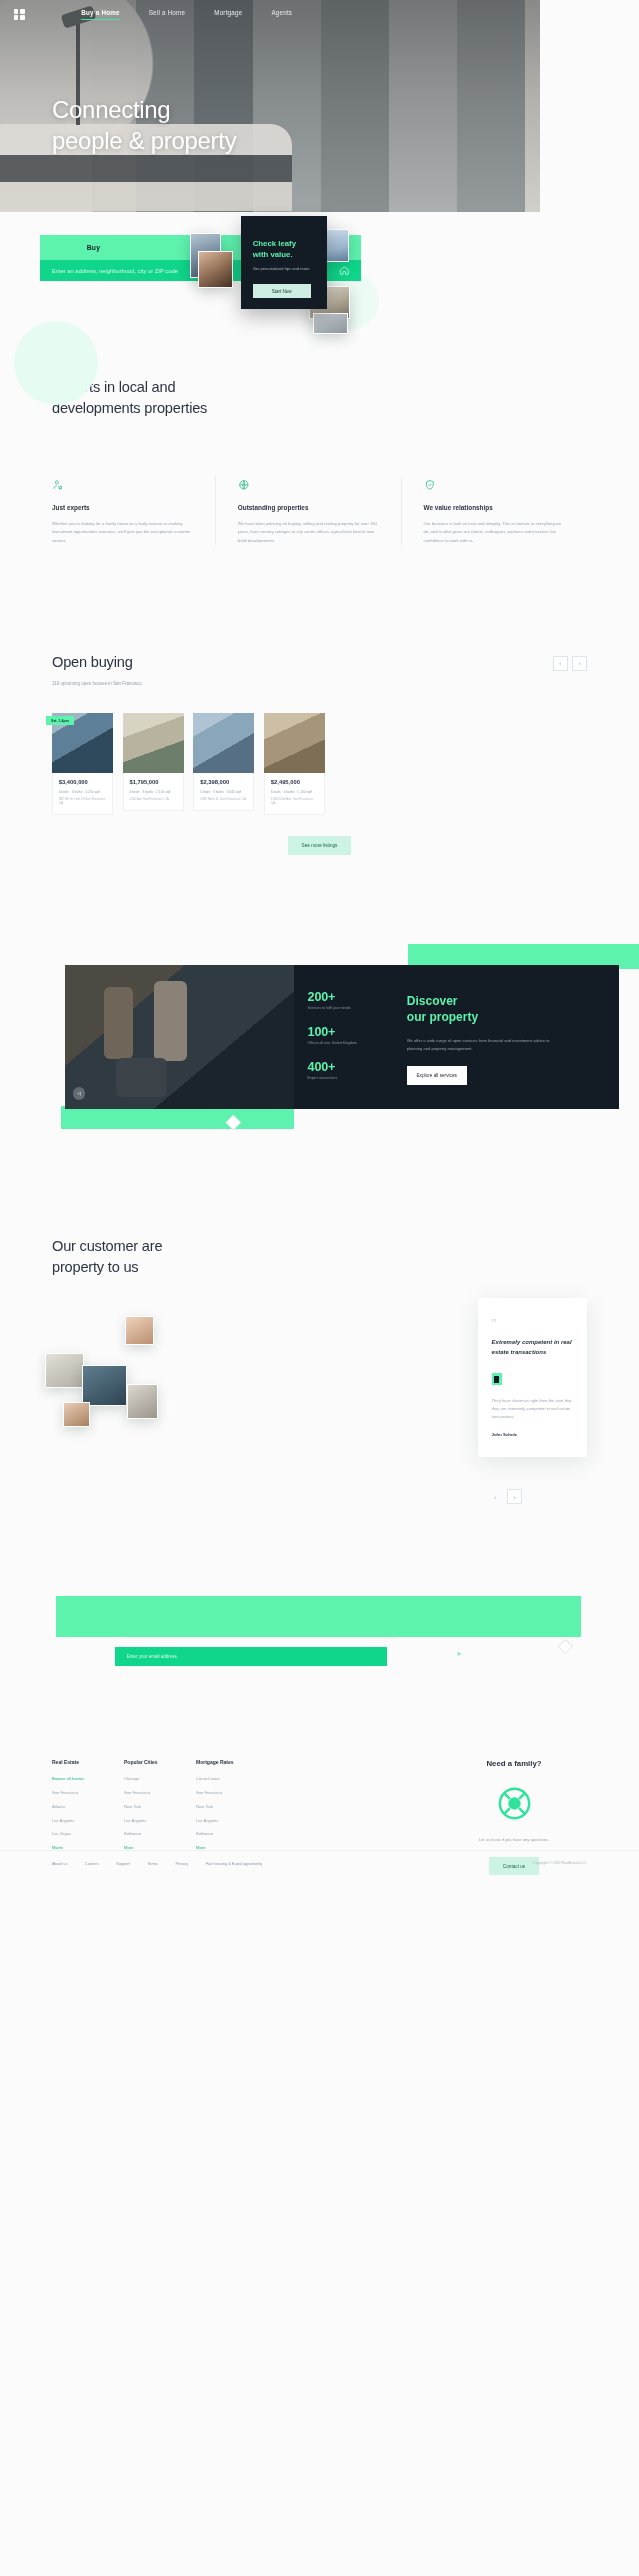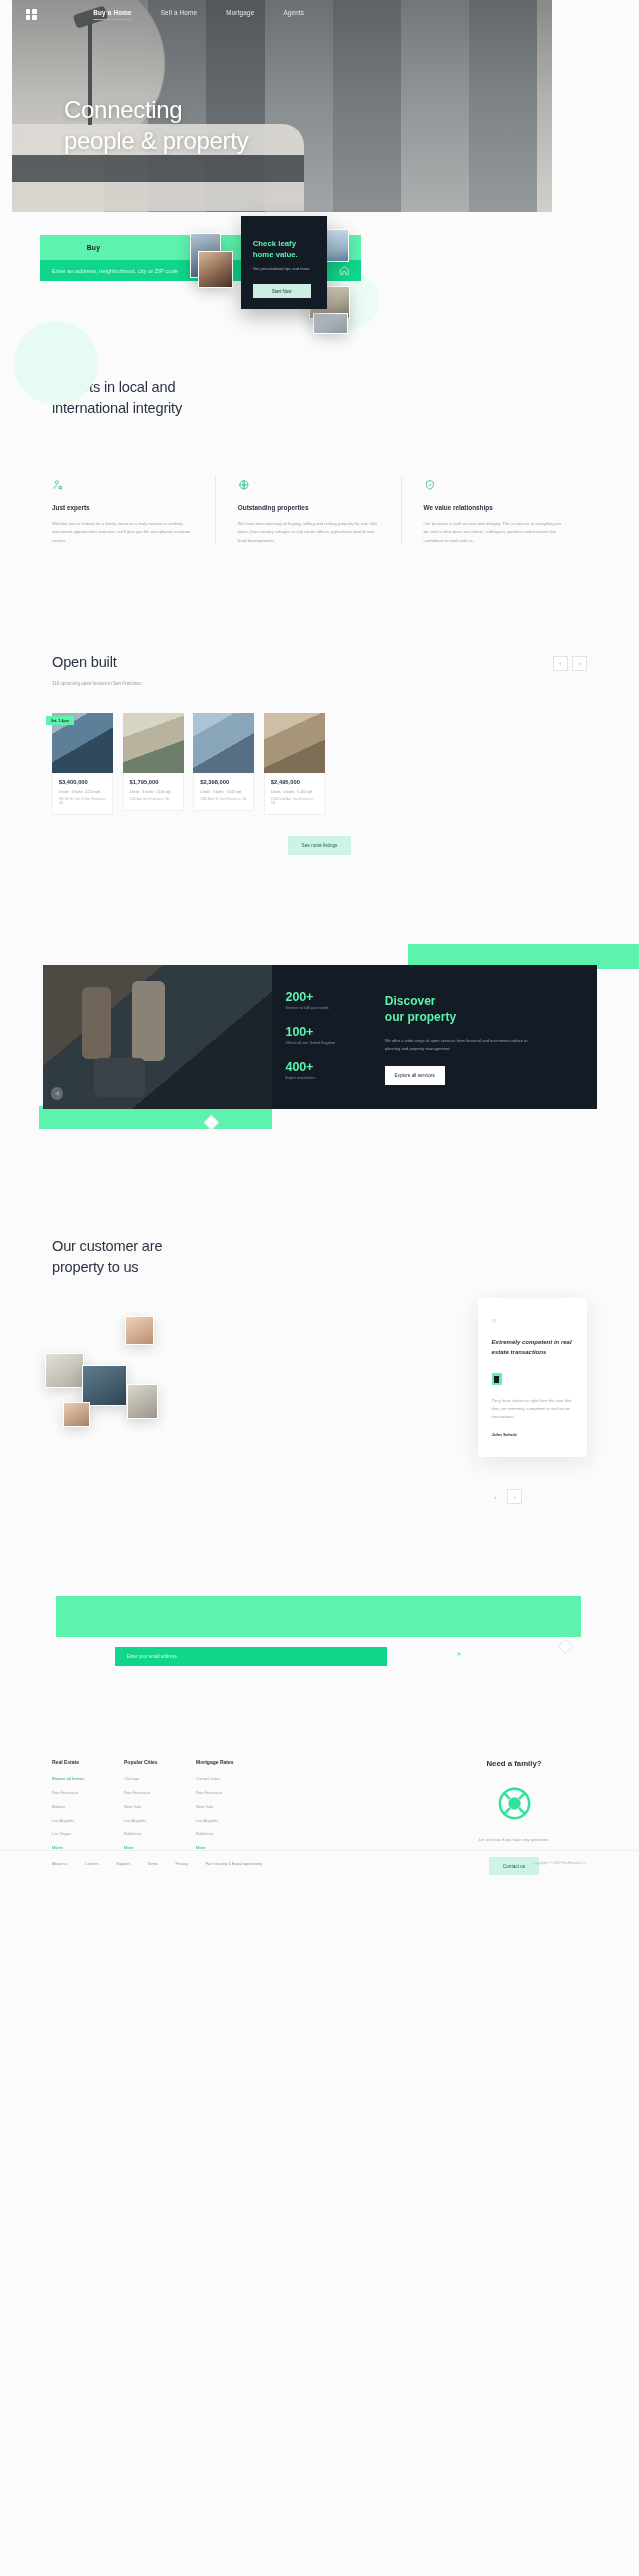--- a/index.html
+++ b/index.html
@@ -6,21 +6,21 @@
   html,body { background:#fff; }
   body {
     width:639px; height:2576px; position:relative; overflow:hidden;
     font-family:"Liberation Sans", sans-serif;
     color:#2b3445; background:#fafbfa;
   }
   .page { width:639px; height:2576px; position:relative; }
 
   
   .hero { position:relative; width:540px; height:212px; overflow:hidden;
-          background:linear-gradient(180deg,#8e9294 0%,#7f8486 40%,#9aa0a1 100%);margin-left:12px; }
+          background:linear-gradient(180deg,#8e9294 0%,#7f8486 40%,#9aa0a1 100%); }
   .hero-photo { position:absolute; inset:0;
     background:
       radial-gradient(circle at 12% 30%, rgba(222,220,215,.95) 0 87px, transparent 89px),
       linear-gradient(90deg,#d9d6d0 0 92px,#b9b7b3 92px 136px,#8d9295 136px 194px,#6f7679 194px 253px,
         #9ba0a2 253px 321px,#848a8c 321px 389px,#a7abac 389px 457px,#8f9496 457px 525px,#cfcdc8 525px 639px),
       linear-gradient(180deg,#55585a 0 39px,#8b9093 39px 136px,#b6b3ad 136px 185px,#c7c4bd 185px 212px);
     opacity:1;
   }
   .hero-photo::after { content:""; position:absolute; inset:0;
     background:linear-gradient(180deg,rgba(40,44,48,.42) 0%,rgba(40,44,48,.18) 45%,rgba(255,255,255,.05) 100%); }
@@ -109,21 +109,21 @@
   .badge { position:absolute; left:-5.8px; top:3.9px; background:#5df2ad; color:#14402e;
            font-size:3.5px; padding:2.4px 4.9px; font-weight:bold; }
   .pbody { background:#fff; border:1px solid #eef1f0; border-top:none; padding:6.8px 5.8px 8.7px 5.8px; }
   .price { font-size:5.8px; font-weight:bold; color:#2b3445; }
   .pmeta { font-size:3.3px; color:#9aa4b0; margin-top:4.9px; }
   .paddr { font-size:3.1px; color:#b0b8c1; margin-top:2.9px; }
   .seemore { display:block; margin:21.4px auto 0 auto; background:#ccf3e3; color:#1b6748;
              border:none; font-size:4.7px; padding:6.8px 13.6px; cursor:pointer; font-family:inherit; }
 
   
-  .sec-serv { position:relative; margin-top:89px; height:185px; }
+  .sec-serv { position:relative; margin-top:89px; height:185px;margin-left:22px; }
   .serv-mint-tr { position:absolute; right:0; top:0; width:231px; height:25px; background:#5df2ad; }
   .serv-mint-bl { position:absolute; left:39px; bottom:0; width:233px; height:23px; background:#5df2ad; }
   .serv-dark { position:absolute; left:43px; top:21.4px; width:554px; height:144px; background:#131b24;
                display:flex; overflow:hidden; }
   .serv-photo { width:229px; height:144px; position:relative;
     background:linear-gradient(140deg,#4d4a44 0 30%,#2f3a41 30% 65%,#1c242b 65% 100%); }
   .serv-photo .p-fig{position:absolute;background:#6f6659;border-radius:5.8px;}
   .serv-play { position:absolute; left:7.8px; bottom:9.7px; width:12.6px; height:12.6px; border-radius:50%;
                background:rgba(255,255,255,.25); display:flex; align-items:center; justify-content:center;
                color:#fff; font-size:4.9px; cursor:pointer; }
@@ -234,38 +234,38 @@
       <input class="search-input" placeholder="Enter an address, neighborhood, city or ZIP code" style="">
       <svg class="home-ic" viewBox="0 0 24 24" fill="none" stroke="#eafff6" stroke-width="1.6">
         <path d="M3 11l9-7 9 7v9a1 1 0 0 1-1 1h-5v-6H9v6H4a1 1 0 0 1-1-1z"></path>
       </svg>
     </div>
   </div>
 
   <div class="value-card">
     <div class="vc-title">
       <span>Check leafy</span><br>
-      <span>home value.</span>
+      <span>with value.</span>
     </div>
     <div class="vc-sub">Get personalized tips and more</div>
     <button class="vc-btn">Start Now</button>
   </div>
 
   <div class="fimg p1"></div>
   <div class="fimg p2"></div>
   <div class="fimg p3"></div>
   <div class="fimg p4"></div>
   <div class="fimg p5"></div>
   <div class="mint-blob" style="left:13.6px;top:321px;width:84px;height:84px;"></div>
   <div class="mint-blob" style="left:321px;top:272px;width:58px;height:58px;opacity:.7;"></div>
 
   <section class="sec-experts">
     <h2 class="h2">
       <span>Experts in local and</span><br>
-      <span>international integrity</span>
+      <span>developments properties</span>
     </h2>
 
     <div class="features">
       <div class="feat">
         <svg class="feat-ic" viewBox="0 0 24 24" fill="none" stroke="currentColor" stroke-width="1.5">
           <circle cx="10" cy="7" r="3.2"></circle>
             <path d="M4 20c0-3.3 2.7-6 6-6"></path>
           <path d="M17 14l1.1 2.3 2.5.3-1.8 1.7.5 2.4-2.3-1.2-2.3 1.2.5-2.4-1.8-1.7 2.5-.3z"></path>
         </svg>
         <div class="feat-h">Just experts</div>
@@ -287,21 +287,21 @@
         <div class="feat-h">We value relationships</div>
         <p class="feat-p">Our business is built on trust and integrity. This is intrinsic in everything we do, and is what gives our clients, colleagues, partners and investors the confidence to work with us.</p>
       </div>
     </div>
   </section>
 
   <section class="sec-open">
     <div class="mint-blob" style="left:-39px;top:-9.7px;width:107px;height:107px;opacity:.85;z-index:-1;"></div>
     <div class="open-head">
       <div>
-        <h2 class="h2">Open built</h2>
+        <h2 class="h2">Open buying</h2>
         <div class="open-sub">110 upcoming open houses in San Francisco</div>
       </div>
       <div class="arrows">
         <div class="arw">‹</div>
         <div class="arw">›</div>
       </div>
     </div>
 
     <div class="cards">
       <div class="pcard">

